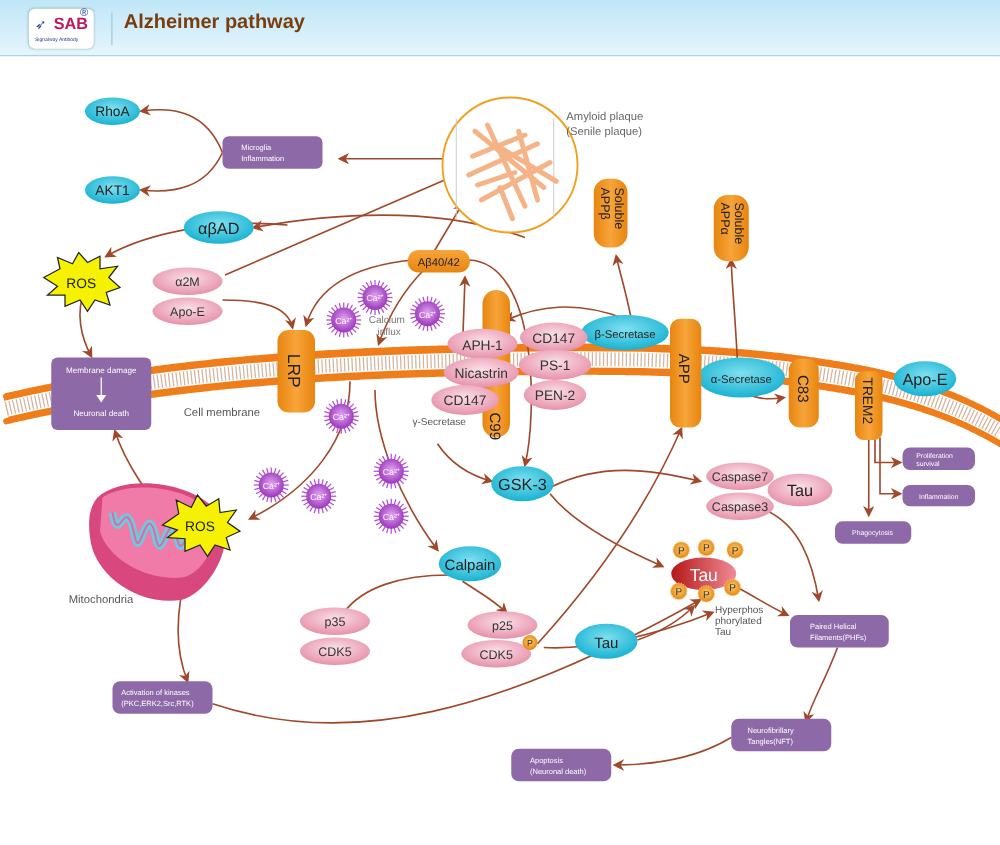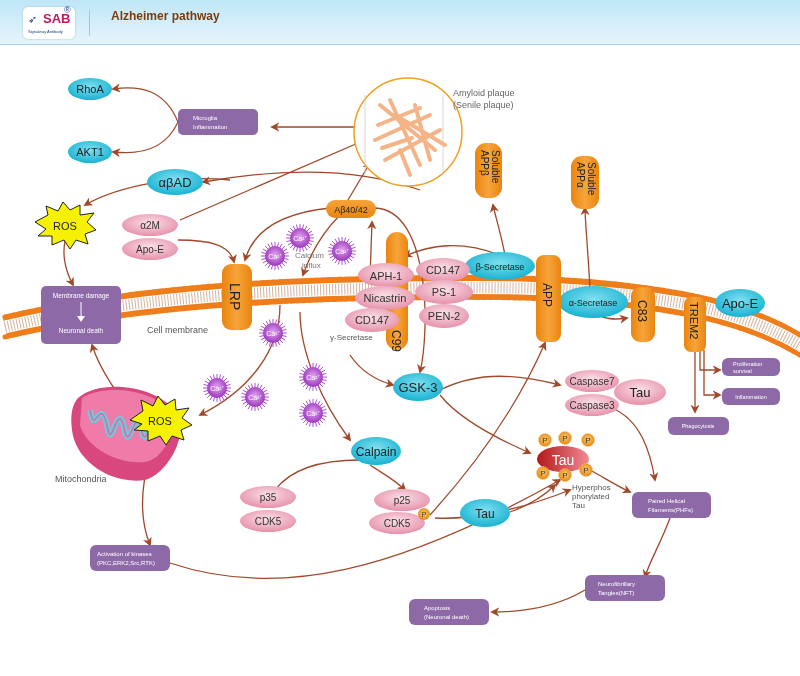--- a/index.html
+++ b/index.html
@@ -4,21 +4,21 @@
 <style>
   html, body { margin:0; padding:0; }
   body { width:800px; height:676px; position:relative; background:#ffffff; font-family:"Liberation Sans", sans-serif; overflow:hidden; }
   .header { position:absolute; left:0; top:0; width:800px; height:44px; background:linear-gradient(#bfe6f7,#e6f5fc); border-bottom:1px solid #a9d4ea; }
   .logo { position:absolute; left:23px; top:7px; width:52px; height:32px; background:#fff; border-radius:5px; box-shadow:0 0 2px #9bb; }
   .logo-text { position:absolute; left:20px; top:4px; font-size:13px; font-weight:bold; color:#be185d; }
   .logo-sub { position:absolute; left:5px; top:22px; font-size:4px; color:#1b3f8f; white-space:nowrap; }
   .logo-reg { position:absolute; left:41px; top:-2px; font-size:9px; color:#1b3f8f; }
   .logo-bird { position:absolute; left:5px; top:6px; font-size:11px; color:#1b3f8f; }
   .divider { position:absolute; left:89px; top:10px; width:1px; height:26px; background:#9ccbe0; }
-  .title { position:absolute; left:111px; top:9px; font-size:12px; font-weight:bold; color:#7a3e0e; }
+  .title { position:absolute; left:99px; top:9px; font-size:16px; font-weight:bold; color:#7a3e0e; }
   svg.diagram { position:absolute; left:0; top:0; }
   .lbl { font-family:"Liberation Sans", sans-serif; }
 </style>
 </head>
 <body>
 
 <div class="header">
   <div class="logo">
     <span class="logo-bird">➶</span>
     <span class="logo-text">SAB</span>

